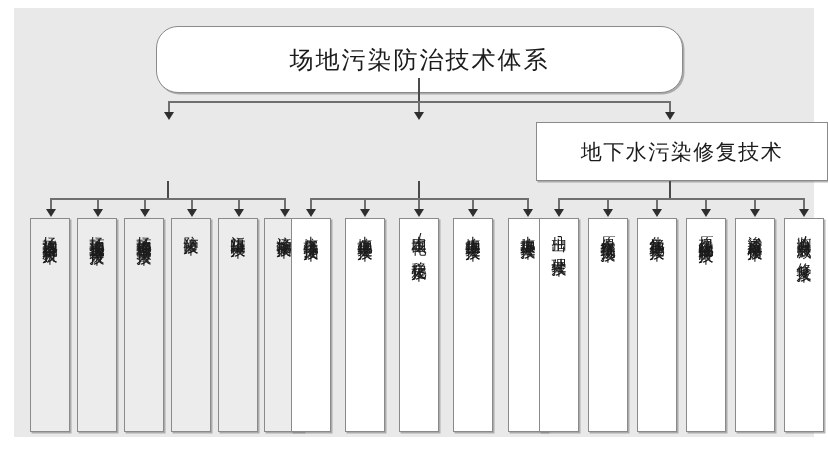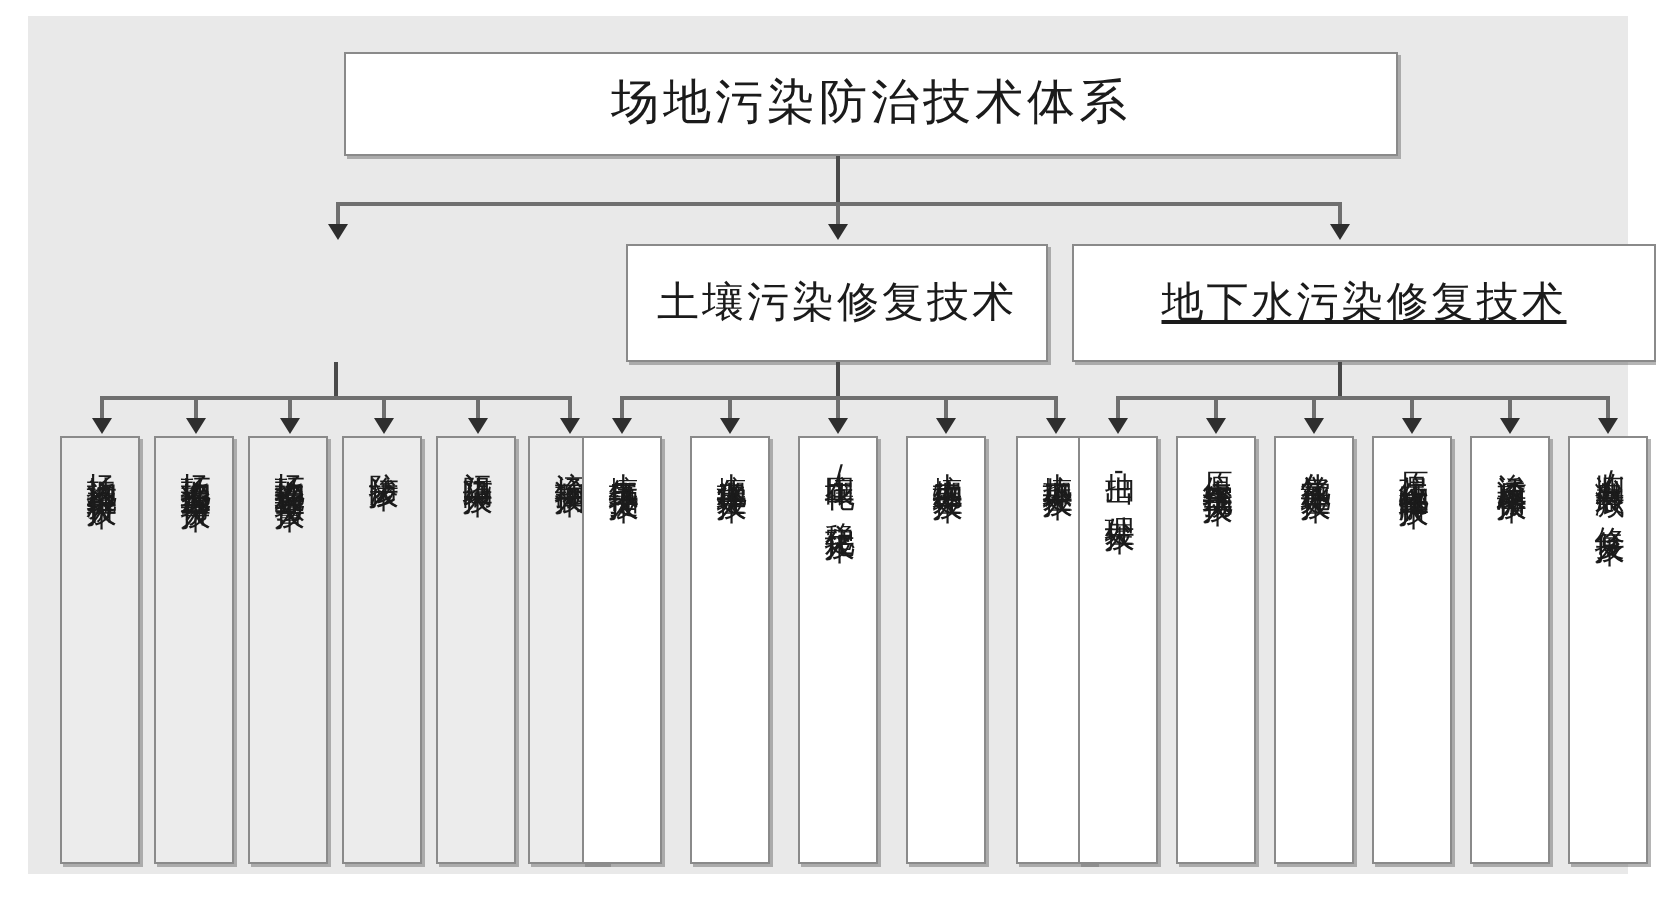--- a/index.html
+++ b/index.html
@@ -36,29 +36,29 @@
     font-size:21px;
     line-height:1.22;
     letter-spacing:.5px;
     text-align:center;
     white-space:pre-line;
     font-weight:500;
   }
 
   
   #root-box{
-    left:172px;top:26px;width:527px;height:52px;
+    left:156px;top:26px;width:527px;height:67px;border-radius:22px;
   }
   #root-box .box-label{font-size:24px;letter-spacing:2px;}
 
   
   .l2 .box-label{font-size:21px;letter-spacing:1.5px;}
   #l2-0{left:73px; top:122px;width:190px;height:59px;}
   #l2-1{left:313px;top:122px;width:211px;height:59px;}
-  #l2-2{left:536px;top:122px;width:292px;height:59px;text-decoration:underline;}
+  #l2-2{left:536px;top:122px;width:292px;height:59px;}
 
   
   .leaf{
     top:218px;height:214px;
     align-items:flex-start;justify-content:center;
     padding-top:5px;
   }
   .leaf .box-label{
     writing-mode:vertical-rl;
     text-orientation:upright;
@@ -97,23 +97,20 @@
 
   <div class="line hline thin" style="left:168px;top:101px;width:502px;"></div>
 
   <div class="line vline thin" style="left:168px;top:101px;height:12px;"></div>
   <div class="line vline thin" style="left:418px;top:101px;height:12px;"></div>
   <div class="line vline thin" style="left:669px;top:101px;height:12px;"></div>
   <div class="arrow" style="left:164px;top:112px;"></div>
   <div class="arrow" style="left:414px;top:112px;"></div>
   <div class="arrow" style="left:665px;top:112px;"></div>
 
-  <div class="box l2" id="l2-1">
-    <span class="box-label">土壤污染修复技术</span>
-  </div>
   <div class="box l2" id="l2-2">
     <span class="box-label">地下水污染修复技术</span>
   </div>
 
   <div class="line vline" style="left:167px;top:181px;height:18px;"></div>
   <div class="line hline thin" style="left:50px;top:198px;width:234px;"></div>
   <div class="line vline thin" style="left:50px;top:198px;height:12px;"></div>
   <div class="line vline thin" style="left:97px;top:198px;height:12px;"></div>
   <div class="line vline thin" style="left:144px;top:198px;height:12px;"></div>
   <div class="line vline thin" style="left:191px;top:198px;height:12px;"></div>

